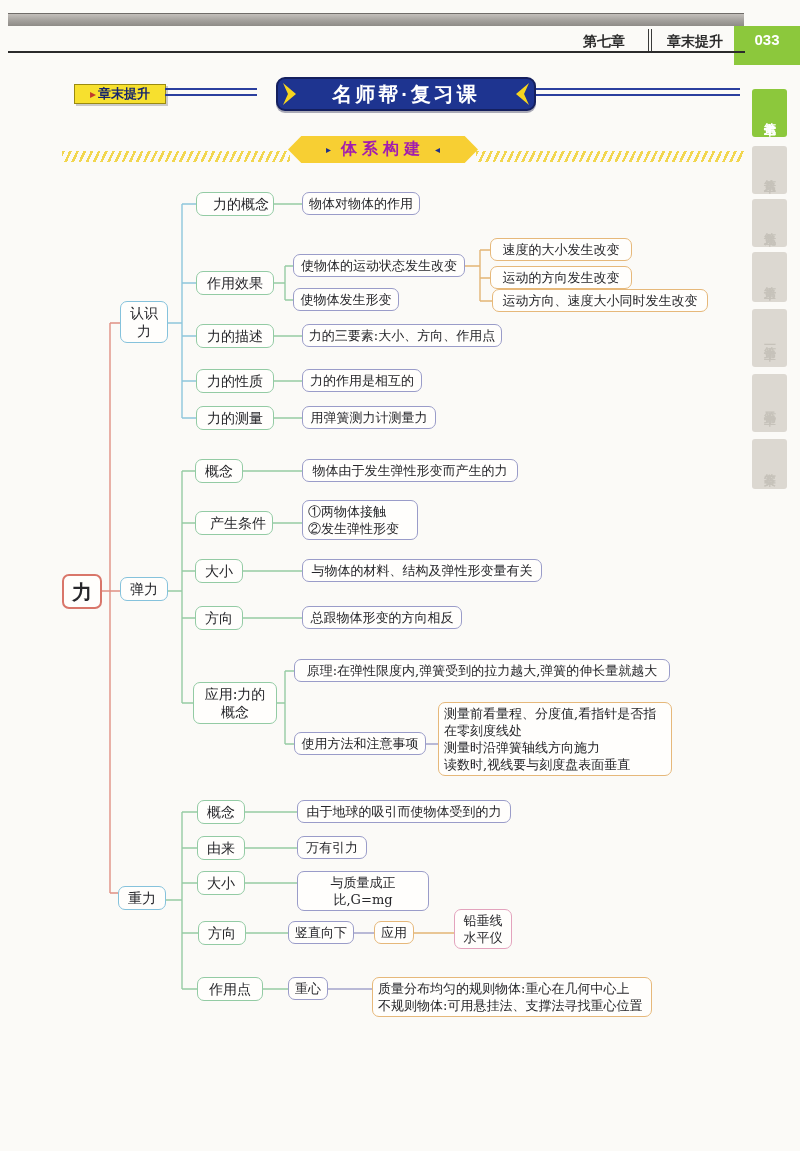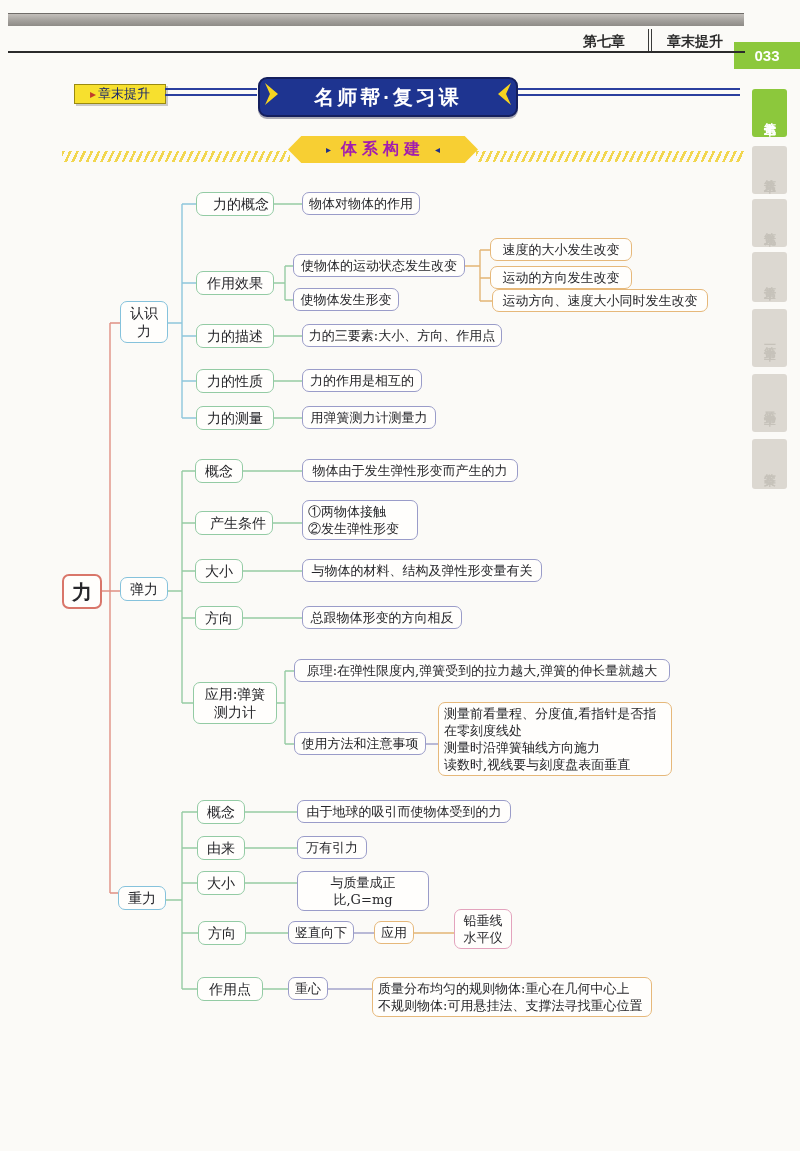--- a/index.html
+++ b/index.html
@@ -14,21 +14,21 @@
 
   
   .scan-bar{background:linear-gradient(180deg,#c3bfbb 0%,#a3a09c 55%,#8e8b87 100%);border-top:1px solid #6f6c69;}
   .hdr-rule{background:#2b2b2b;}
   .hdr-txt{font-size:14px;font-weight:600;color:#2c2c2c;text-align:center;line-height:22px;}
   .hdr-divider{border-left:1px solid #3a3a3a;border-right:1px solid #3a3a3a;}
   .hdr-page{background:#8cc83c;color:#fff;font-size:15px;font-weight:700;text-align:center;}
 
   
   .tag{background:#f7e02e;border:1px solid #9a8a10;box-shadow:2px 2px 0 rgba(60,60,60,.25);
-       font-size:13px;font-weight:400;color:#15246e;line-height:18px;text-align:center;}
+       font-size:13px;font-weight:700;color:#15246e;line-height:18px;text-align:center;}
   .tag .arr{color:#c23b2a;margin-right:2px;font-size:12px;}
   .dline{height:8px;border-top:2px solid #2b3f9e;border-bottom:2px solid #2b3f9e;}
   .banner{background:#1e3490;border:2px solid #141f5e;border-radius:9px;
           display:flex;align-items:center;justify-content:center;box-shadow:0 2px 0 rgba(20,20,60,.35);}
   .banner .ttl{color:#fff;font-size:20px;font-weight:800;letter-spacing:3px;}
   .cap{position:absolute;width:13px;height:22px;background:#f6d41f;top:4px;}
   .cap.l{left:5px;clip-path:polygon(0 0,100% 50%,0 100%,38% 50%);}
   .cap.r{right:5px;clip-path:polygon(100% 0,0 50%,100% 100%,62% 50%);}
 
   
@@ -68,29 +68,29 @@
 </style>
 </head>
 <body>
 
 <div class="page">
 
   <div class="abs scan-bar" style="left:8px;top:13px;width:736px;height:13px;"></div>
   <div class="abs hdr-txt" style="left:566px;top:30px;width:76px;">第七章</div>
   <div class="abs hdr-divider" style="left:648px;top:29px;width:4px;height:23px;"></div>
   <div class="abs hdr-txt" style="left:654px;top:30px;width:82px;">章末提升</div>
-  <div class="abs hdr-page" style="left:734px;top:42px;width:66px;height:27px;line-height:27px;">033</div>
+  <div class="abs hdr-page" style="left:734px;top:26px;width:66px;height:39px;line-height:27px;">033</div>
   <div class="abs hdr-rule" style="left:8px;top:51px;width:737px;height:2px;"></div>
 
   <div class="abs tag" style="left:74px;top:84px;width:92px;height:20px;">
     <span class="arr">▸</span><span>章末提升</span>
   </div>
   <div class="abs dline" style="left:165px;top:88px;width:92px;"></div>
   <div class="abs dline" style="left:518px;top:88px;width:222px;"></div>
-  <div class="abs banner" style="left:258px;top:77px;width:260px;height:40px;">
+  <div class="abs banner" style="left:276px;top:77px;width:260px;height:34px;">
     <span class="cap l"></span>
     <span class="ttl">名师帮·复习课</span>
     <span class="cap r"></span>
   </div>
 
   <div class="abs stripes" style="left:62px;top:151px;width:228px;height:11px;"></div>
   <div class="abs stripes" style="left:476px;top:151px;width:268px;height:11px;"></div>
   <div class="abs hexa" style="left:288px;top:136px;width:190px;height:27px;">
     <span class="tri">▸</span>
     <span class="t">体系构建</span>
@@ -149,21 +149,21 @@
   <div class="box bd-green lab" style="left:195px;top:511px;width:78px;padding-left:12px;">产生条件</div>
   <div class="box bd-purple ml" style="left:302px;top:500px;width:116px;">①两物体接触
 ②发生弹性形变</div>
 
   <div class="box bd-green lab" style="left:195px;top:559px;width:48px;">大小</div>
   <div class="box bd-purple" style="left:302px;top:559px;width:240px;">与物体的材料、结构及弹性形变量有关</div>
 
   <div class="box bd-green lab" style="left:195px;top:606px;width:48px;">方向</div>
   <div class="box bd-purple" style="left:302px;top:606px;width:160px;">总跟物体形变的方向相反</div>
 
-  <div class="box bd-green lab" style="left:193px;top:682px;width:84px;">应用:弹簧测力计</div>
+  <div class="box bd-green lab" style="left:193px;top:682px;width:84px;">应用:力的概念</div>
   <div class="box bd-purple" style="left:294px;top:659px;width:376px;">原理:在弹性限度内,弹簧受到的拉力越大,弹簧的伸长量就越大</div>
   <div class="box bd-purple" style="left:294px;top:732px;width:132px;">使用方法和注意事项</div>
   <div class="box bd-orange ml" style="left:438px;top:702px;width:234px;">测量前看量程、分度值,看指针是否指在零刻度线处
 测量时沿弹簧轴线方向施力
 读数时,视线要与刻度盘表面垂直</div>
 
   <div class="box bd-green lab" style="left:197px;top:800px;width:48px;">概念</div>
   <div class="box bd-purple" style="left:297px;top:800px;width:214px;">由于地球的吸引而使物体受到的力</div>
 
   <div class="box bd-green lab" style="left:197px;top:836px;width:48px;">由来</div>

